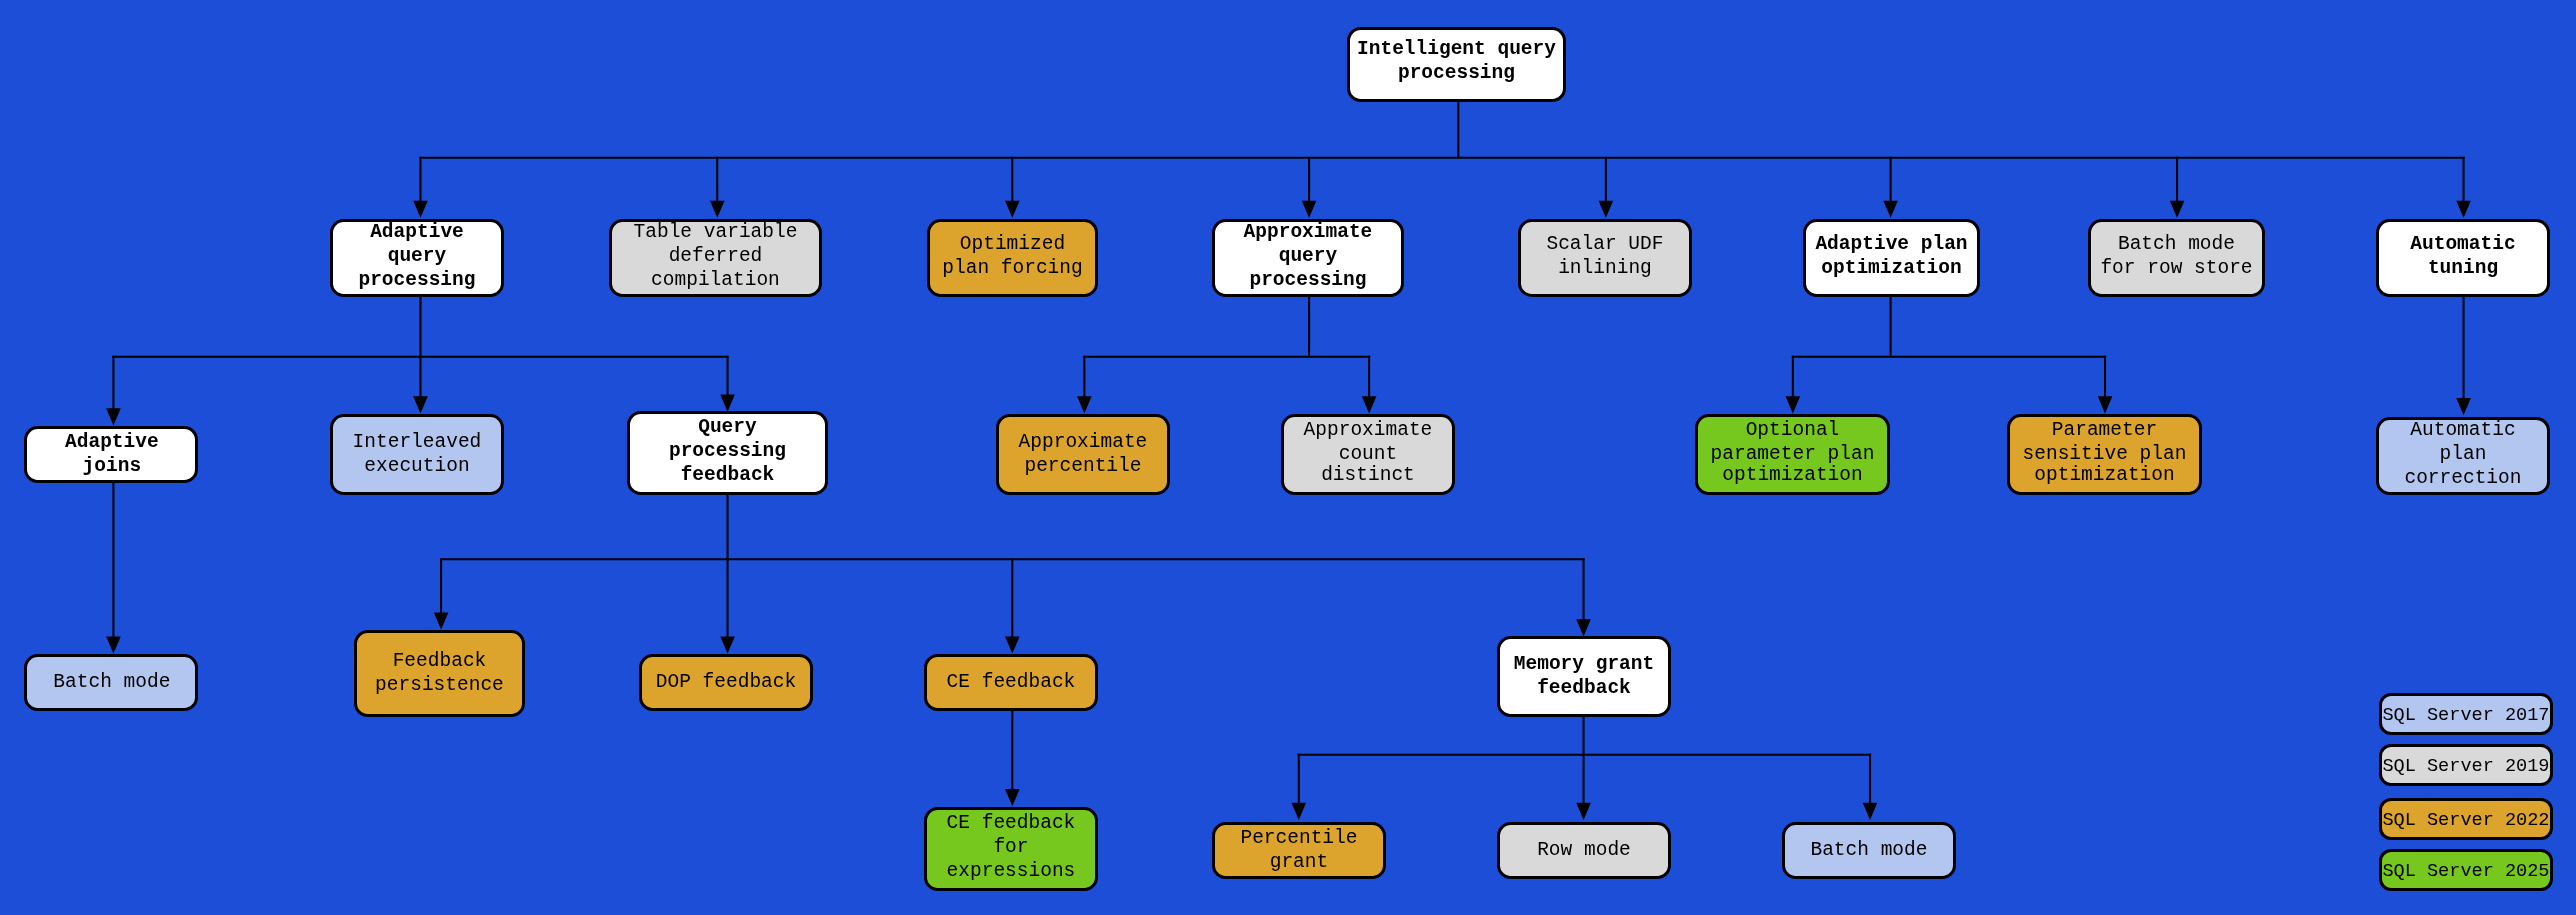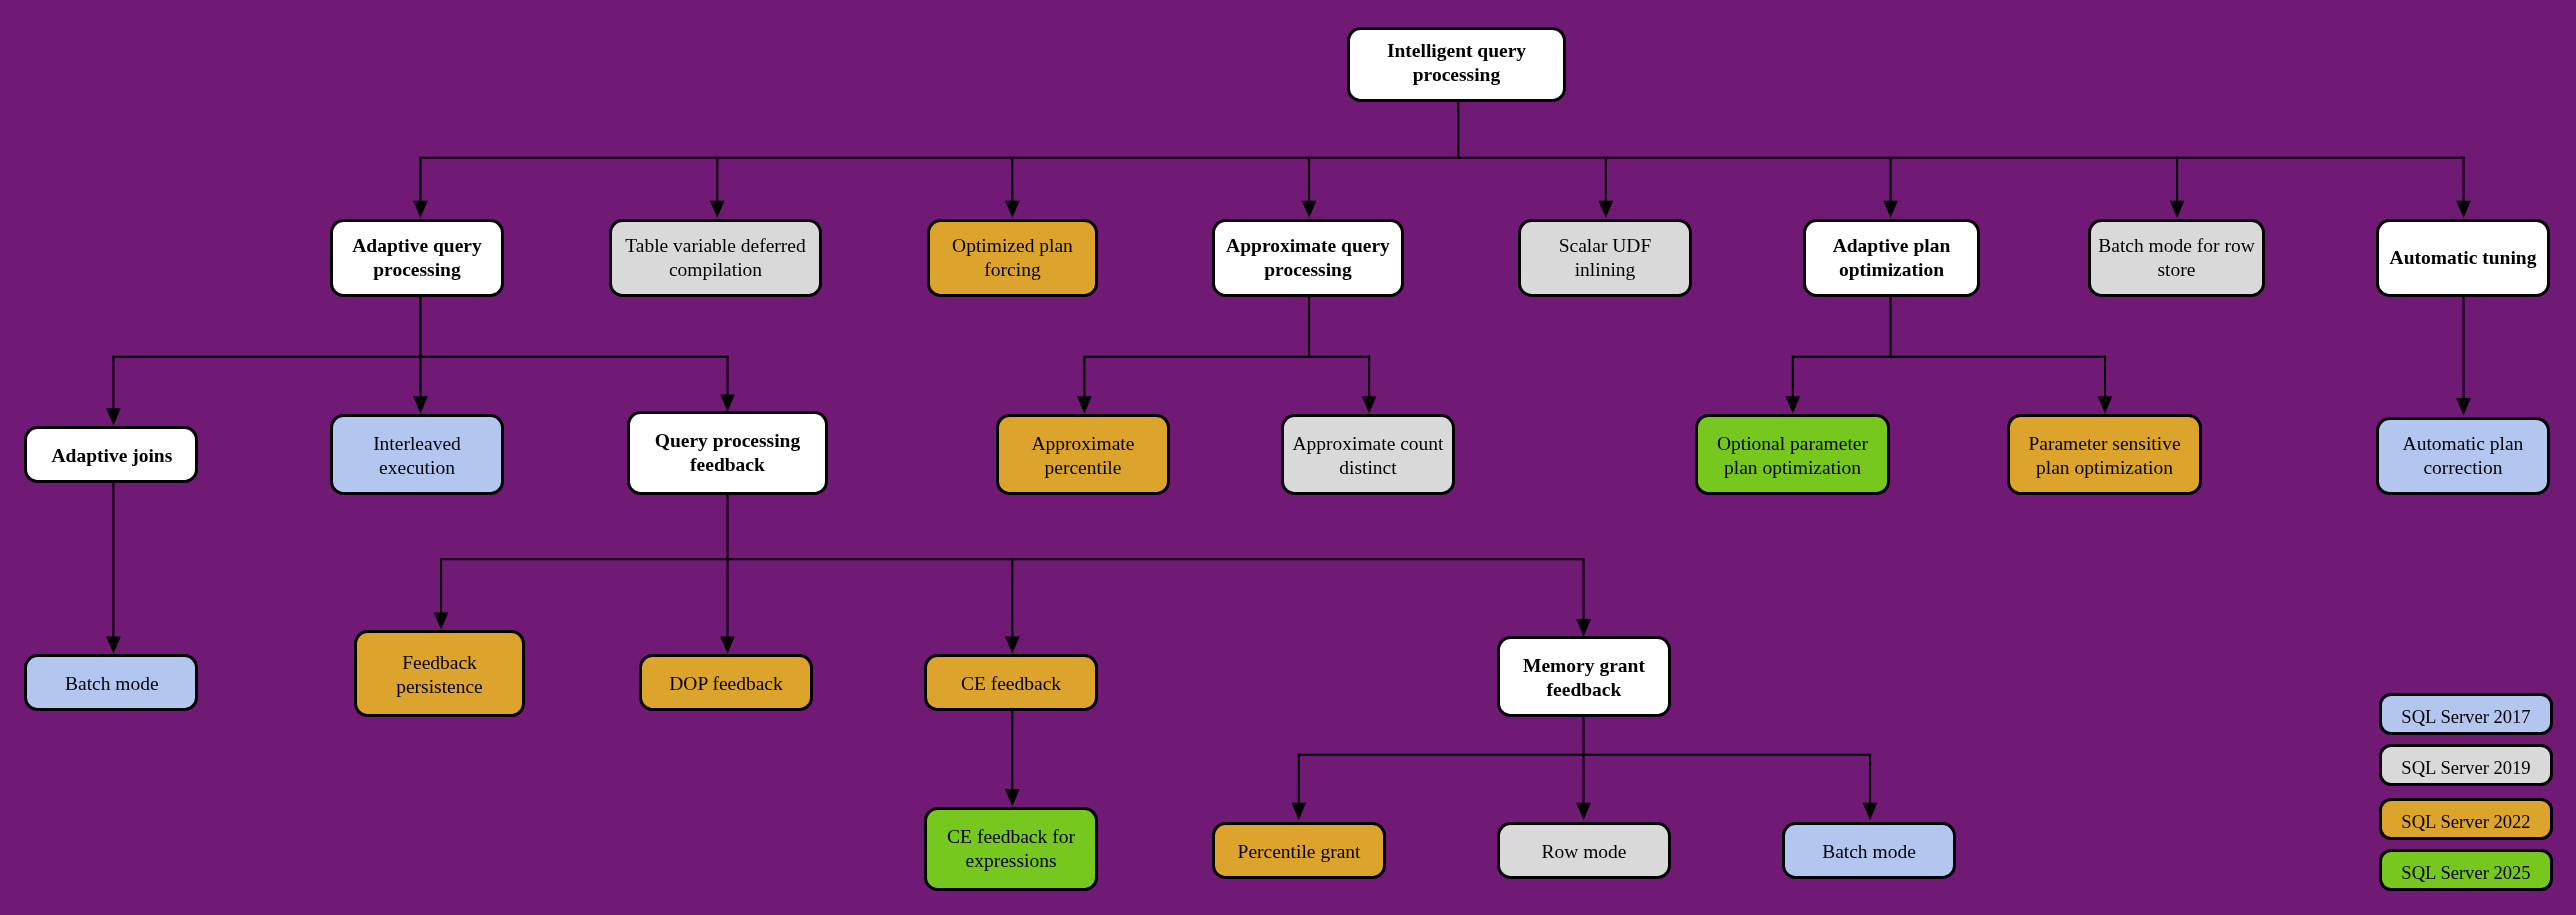--- a/index.html
+++ b/index.html
@@ -1,17 +1,17 @@
 <!DOCTYPE html>
 <html style="font-size:9.2px"><head>
 <meta charset="utf-8">
 <style>
   html,body{margin:0;padding:0;background:#ffffff;}
-  .canvas{position:relative;width:2576px;height:916px;background:#701a75;overflow:hidden;
-          font-family:Liberation Serif, serif;}
+  .canvas{position:relative;width:2576px;height:916px;background:#1d4ed8;overflow:hidden;
+          font-family:Liberation Mono, monospace;}
   .stage{position:absolute;left:0;top:0;width:859px;height:305px;
          transform:scale(3);transform-origin:0 0;}
   .edges-svg{position:absolute;left:0;top:0;width:859px;height:305px;}
   .node{position:absolute;display:flex;align-items:center;justify-content:center;
         text-align:center;border:0.9px solid #000;border-radius:4.6px;
         font-size:6.5px;line-height:1.22;color:#000;box-sizing:border-box;
         padding:0.6px 1.7px;}
   .node.bold{font-weight:bold;}
   .legend-item{position:absolute;display:flex;align-items:center;justify-content:center;
         text-align:center;border:0.8px solid #000;border-radius:4px;

